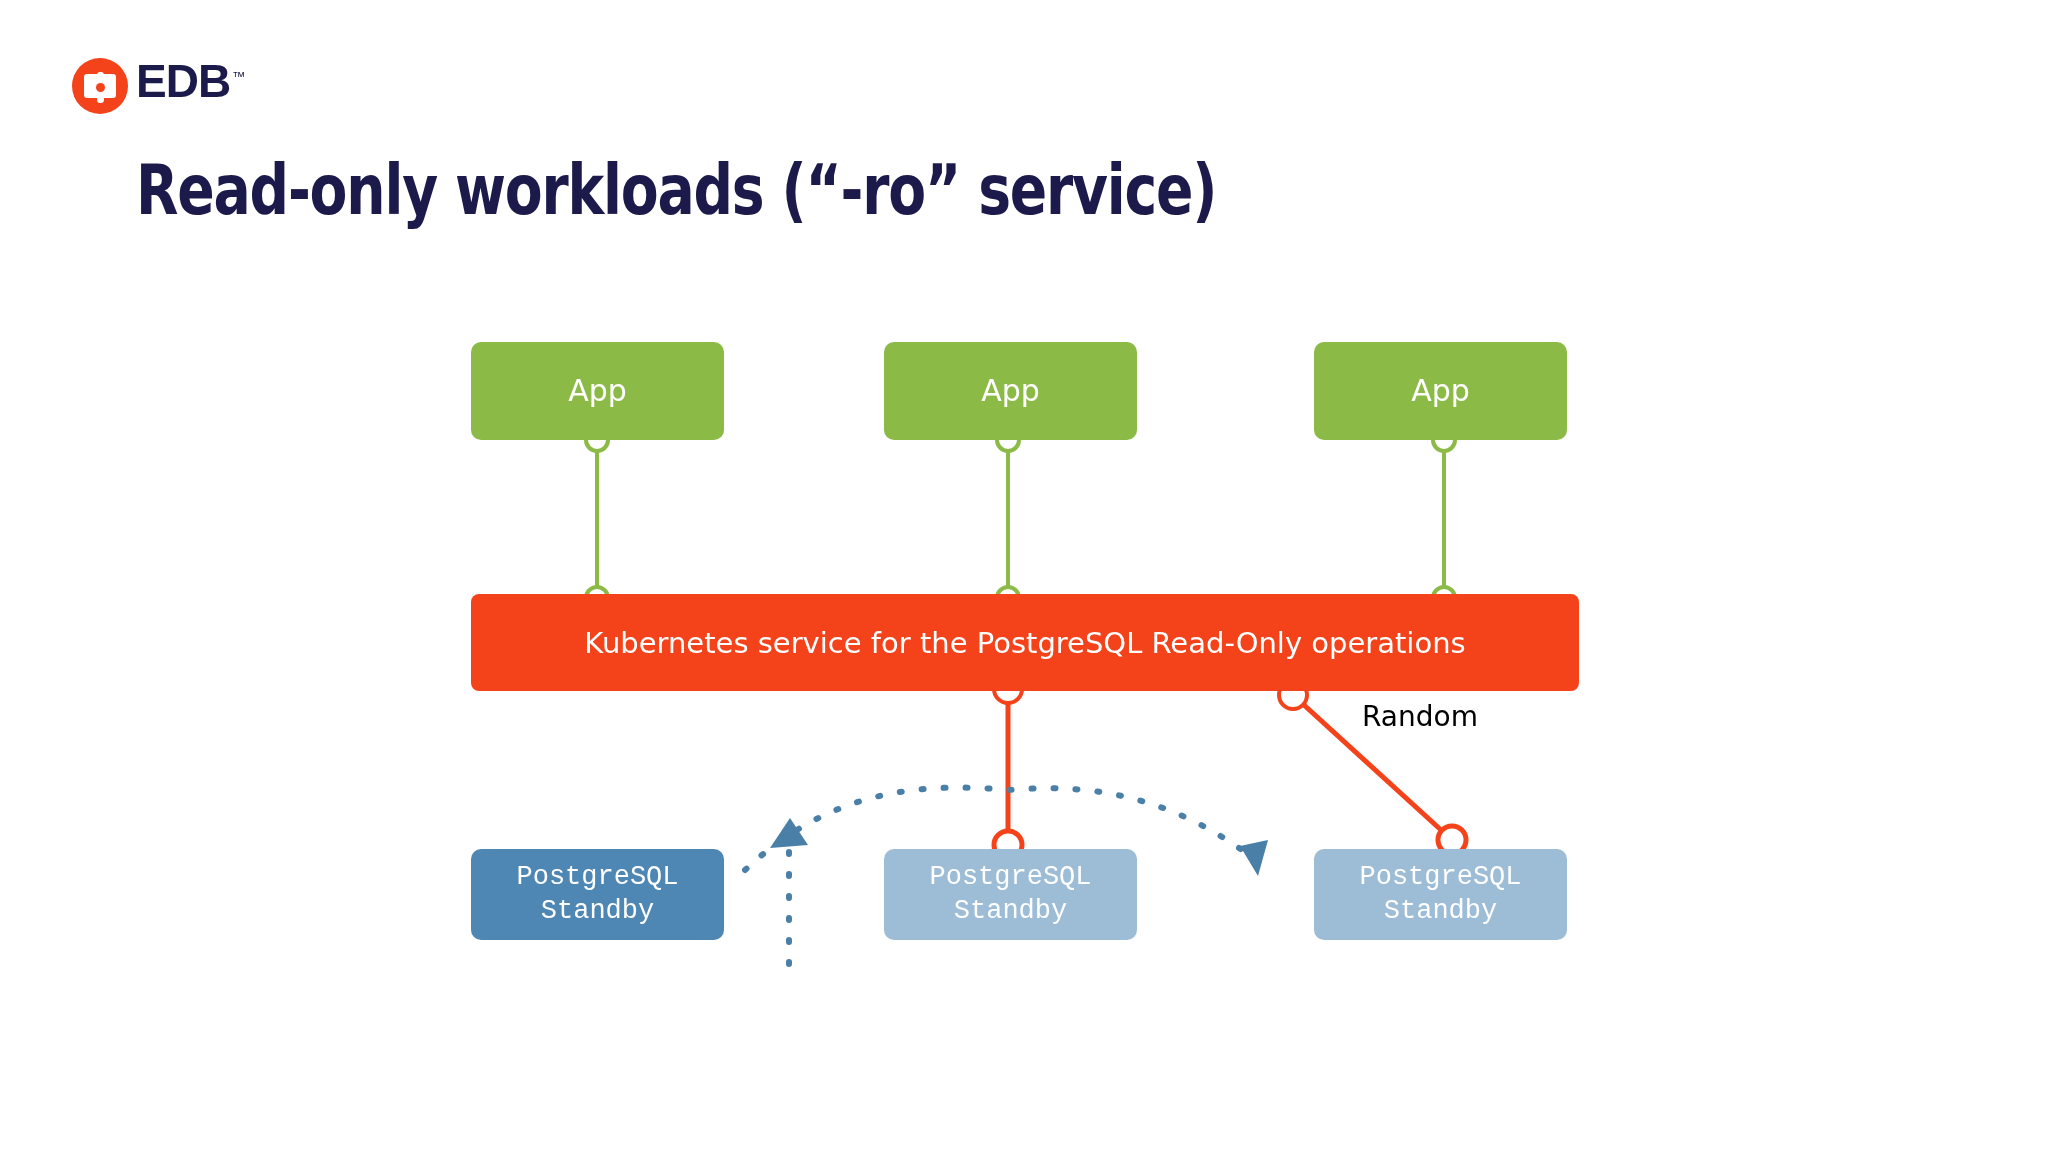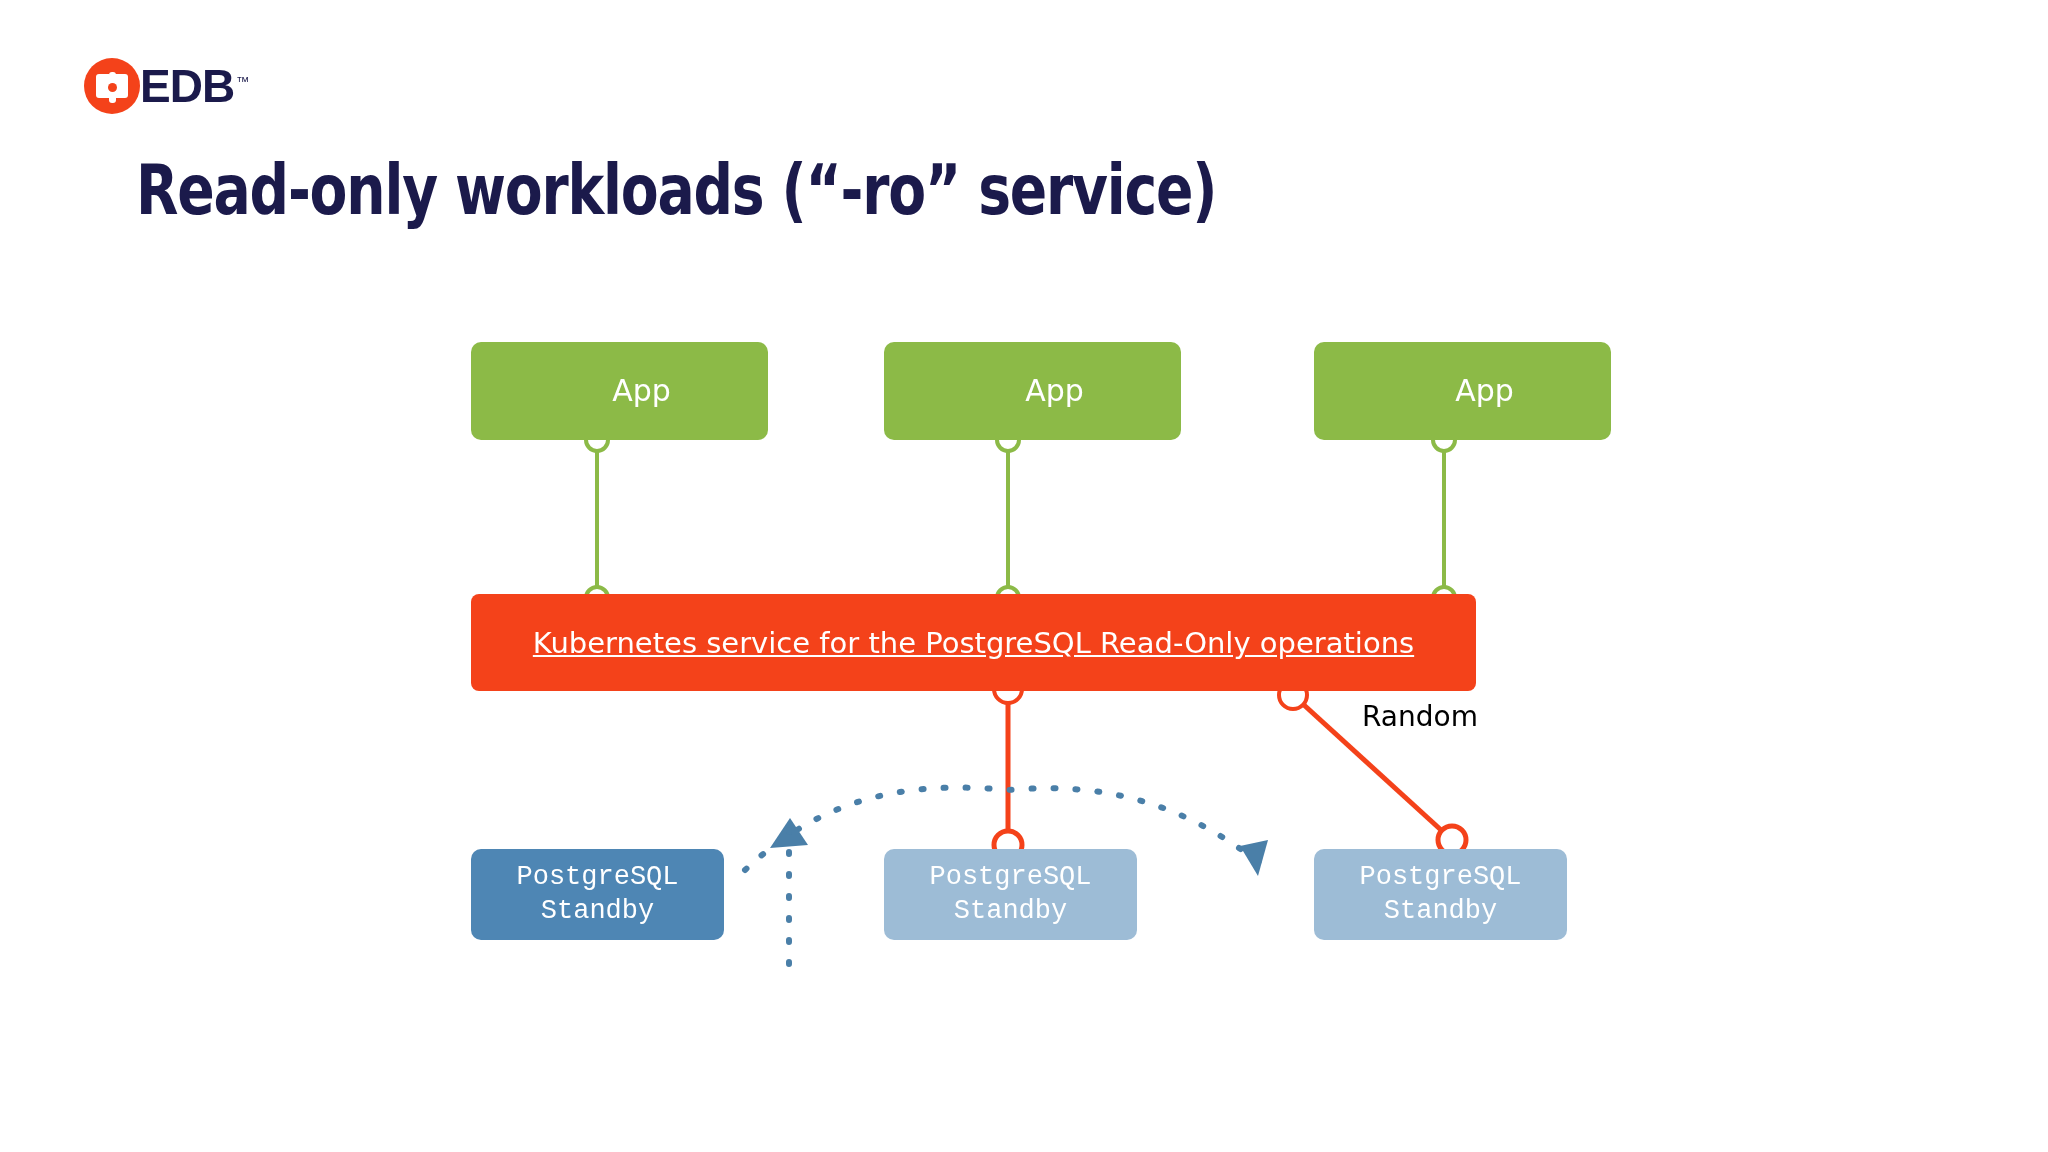--- a/index.html
+++ b/index.html
@@ -4,21 +4,21 @@
 <style>
   html,body{margin:0;padding:0;}
   body{
     width:2048px;height:1152px;
     background:#ffffff;
     font-family:"Liberation Sans", sans-serif;
     overflow:hidden;
     position:relative;
   }
   
-  #logo{position:absolute;left:84px;top:58px;display:flex;align-items:center;gap:0;}
+  #logo{position:absolute;left:72px;top:58px;display:flex;gap:8px;}
   #logo-mark{width:56px;height:56px;border-radius:50%;background:#f4421a;position:relative;flex:0 0 auto;}
   #logo-mark .lm-l,#logo-mark .lm-r{position:absolute;top:16px;width:13px;height:24px;background:#ffffff;}
   #logo-mark .lm-l{left:12px;border-radius:3px 0 0 3px;}
   #logo-mark .lm-r{right:12px;border-radius:0 3px 3px 0;}
   #logo-mark .lm-c{position:absolute;left:25px;top:14px;width:7px;height:31px;background:#ffffff;border-radius:3px;}
   #logo-mark .lm-notch{position:absolute;left:24px;top:25px;width:9px;height:9px;background:#f4421a;border-radius:50%;}
   #logo-text{font-size:46px;font-weight:bold;color:#1b1a4b;letter-spacing:-1px;line-height:1;font-family:"Liberation Sans", sans-serif;}
   #logo-tm{font-size:13px;color:#1b1a4b;vertical-align:super;margin-left:2px;font-weight:normal;}
 
   
@@ -34,26 +34,26 @@
   #diagram{position:absolute;left:0;top:0;width:2048px;height:1152px;}
   #wires{position:absolute;left:0;top:0;width:2048px;height:1152px;pointer-events:none;}
 
   .node{
     position:absolute;border-radius:10px;
     display:flex;align-items:center;justify-content:center;
     color:#ffffff;text-align:center;
     font-family:"DejaVu Sans", sans-serif;
     line-height:1.25;
   }
-  .app-node{background:#8cba47;font-size:30px;width:253px;height:98px;padding-left:44px;}
+  .app-node{background:#8cba47;font-size:30px;width:253px;height:98px;}
   .svc-bar{
     background:#f4421a;border-radius:8px;
-    position:absolute;left:471px;top:594px;width:1005px;height:97px;
+    position:absolute;left:471px;top:594px;width:1108px;height:97px;
     display:flex;align-items:center;justify-content:center;
-    color:#fff;font-size:29px;font-family:"DejaVu Sans", sans-serif;text-decoration:underline;
+    color:#fff;font-size:29px;font-family:"DejaVu Sans", sans-serif;
   }
   .pg-node{width:253px;height:91px;font-size:27px;font-family:Liberation Mono, monospace;}
   .pg-primary{background:#4e86b4;}
   .pg-standby{background:#9dbcd6;}
 
   .random-label{
     position:absolute;left:1362px;top:700px;
     color:#000000;font-size:28px;
     font-family:"DejaVu Sans", sans-serif;white-space:nowrap;
   }

